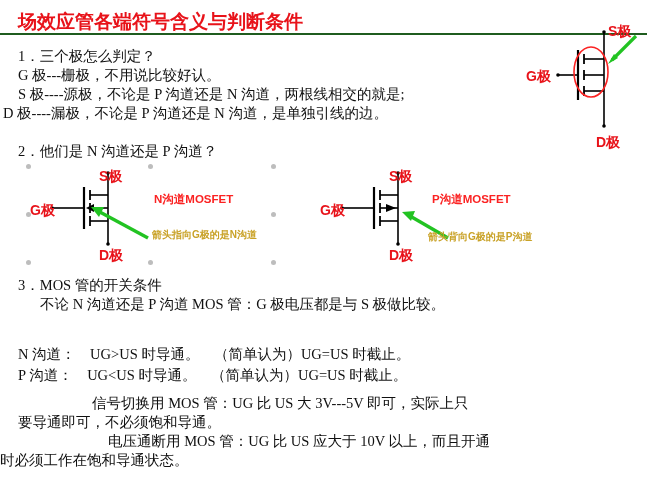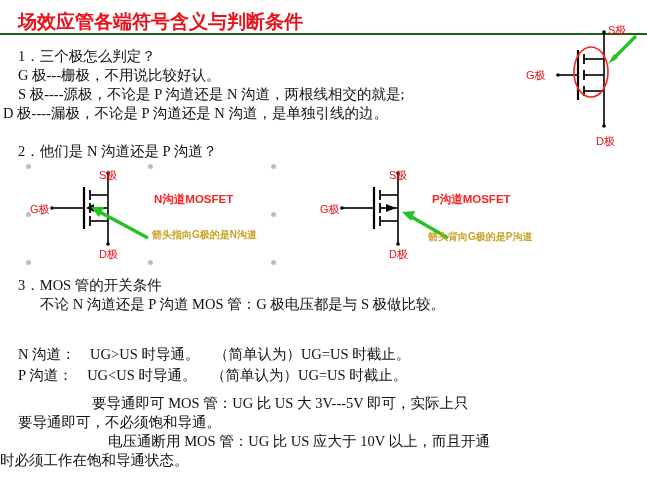--- a/index.html
+++ b/index.html
@@ -53,22 +53,22 @@
     color: #101010;
     font-family: "Liberation Serif", "DejaVu Serif", serif;
   }
 
   
   .diagram {
     position: absolute;
   }
   .term-label {
     position: absolute;
-    font-size: 11px;
-    font-weight: normal;
+    font-size: 14px;
+    font-weight: bold;
     color: #e8131a;
     white-space: nowrap;
     font-family: "Liberation Sans", "DejaVu Sans", sans-serif;
   }
   .mos-title {
     position: absolute;
     font-size: 11.5px;
     font-weight: bold;
     color: #fb2222;
     white-space: nowrap;
@@ -101,21 +101,21 @@
 
   <div class="line" style="left:18px;  top:47px;">1．三个极怎么判定？</div>
   <div class="line" style="left:18px;  top:66px;">G 极---栅极，不用说比较好认。</div>
   <div class="line" style="left:18px;  top:85px;">S 极----源极，不论是 P 沟道还是 N 沟道，两根线相交的就是;</div>
   <div class="line" style="left:3px;  top:104px;">D 极----漏极，不论是 P 沟道还是 N 沟道，是单独引线的边。</div>
   <div class="line" style="left:18px;  top:142px;">2．他们是 N 沟道还是 P 沟道？</div>
   <div class="line" style="left:18px;  top:276px;">3．MOS 管的开关条件</div>
   <div class="line" style="left:40px;  top:295px;">不论 N 沟道还是 P 沟道 MOS 管：G 极电压都是与 S 极做比较。</div>
   <div class="line" style="left:18px;  top:345px;">N 沟道：　UG&gt;US 时导通。　（简单认为）UG=US 时截止。</div>
   <div class="line" style="left:18px;  top:366px;">P 沟道：　UG&lt;US 时导通。　（简单认为）UG=US 时截止。</div>
-  <div class="line" style="left:92px;  top:394px;">要导通即可 MOS 管：UG 比 US 大 3V---5V 即可，实际上只</div>
+  <div class="line" style="left:92px;  top:394px;">信号切换用 MOS 管：UG 比 US 大 3V---5V 即可，实际上只</div>
   <div class="line" style="left:18px;  top:413px;">要导通即可，不必须饱和导通。</div>
   <div class="line" style="left:92px;  top:432px;padding-left:16px;">电压通断用 MOS 管：UG 比 US 应大于 10V 以上，而且开通</div>
   <div class="line" style="left:0;  top:451px;">时必须工作在饱和导通状态。</div>
 
   <div class="diagram" style="left:512px; top:14px; width:135px; height:140px;">
 
     <svg width="135" height="140" viewBox="0 0 135 140">
 
       <line x1="66" y1="36" x2="66" y2="86" stroke="#000" stroke-width="2.2"></line>
 

